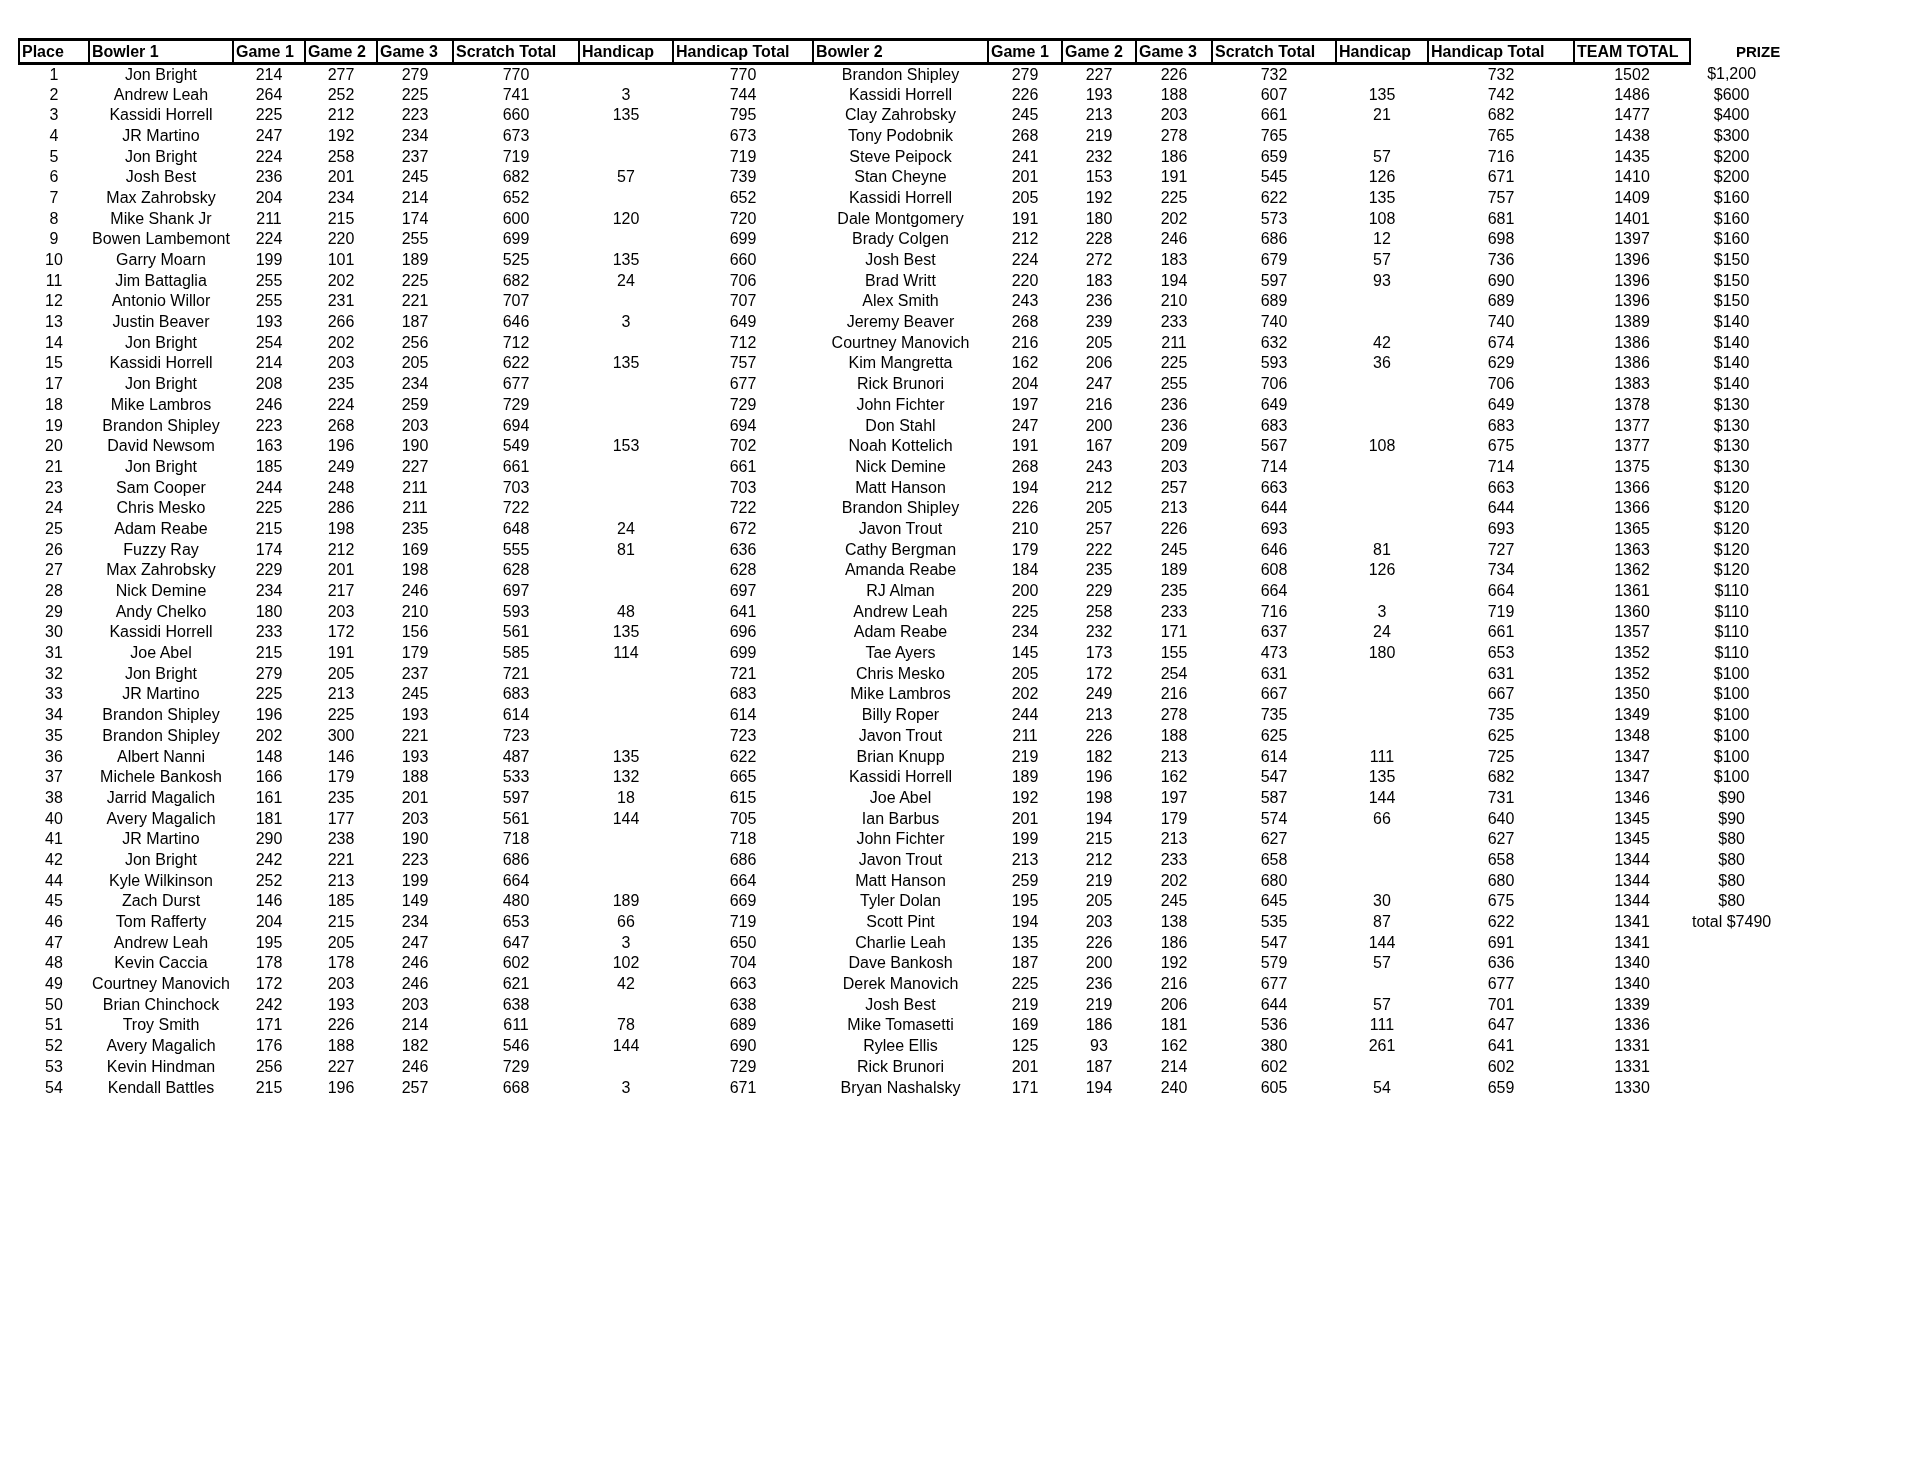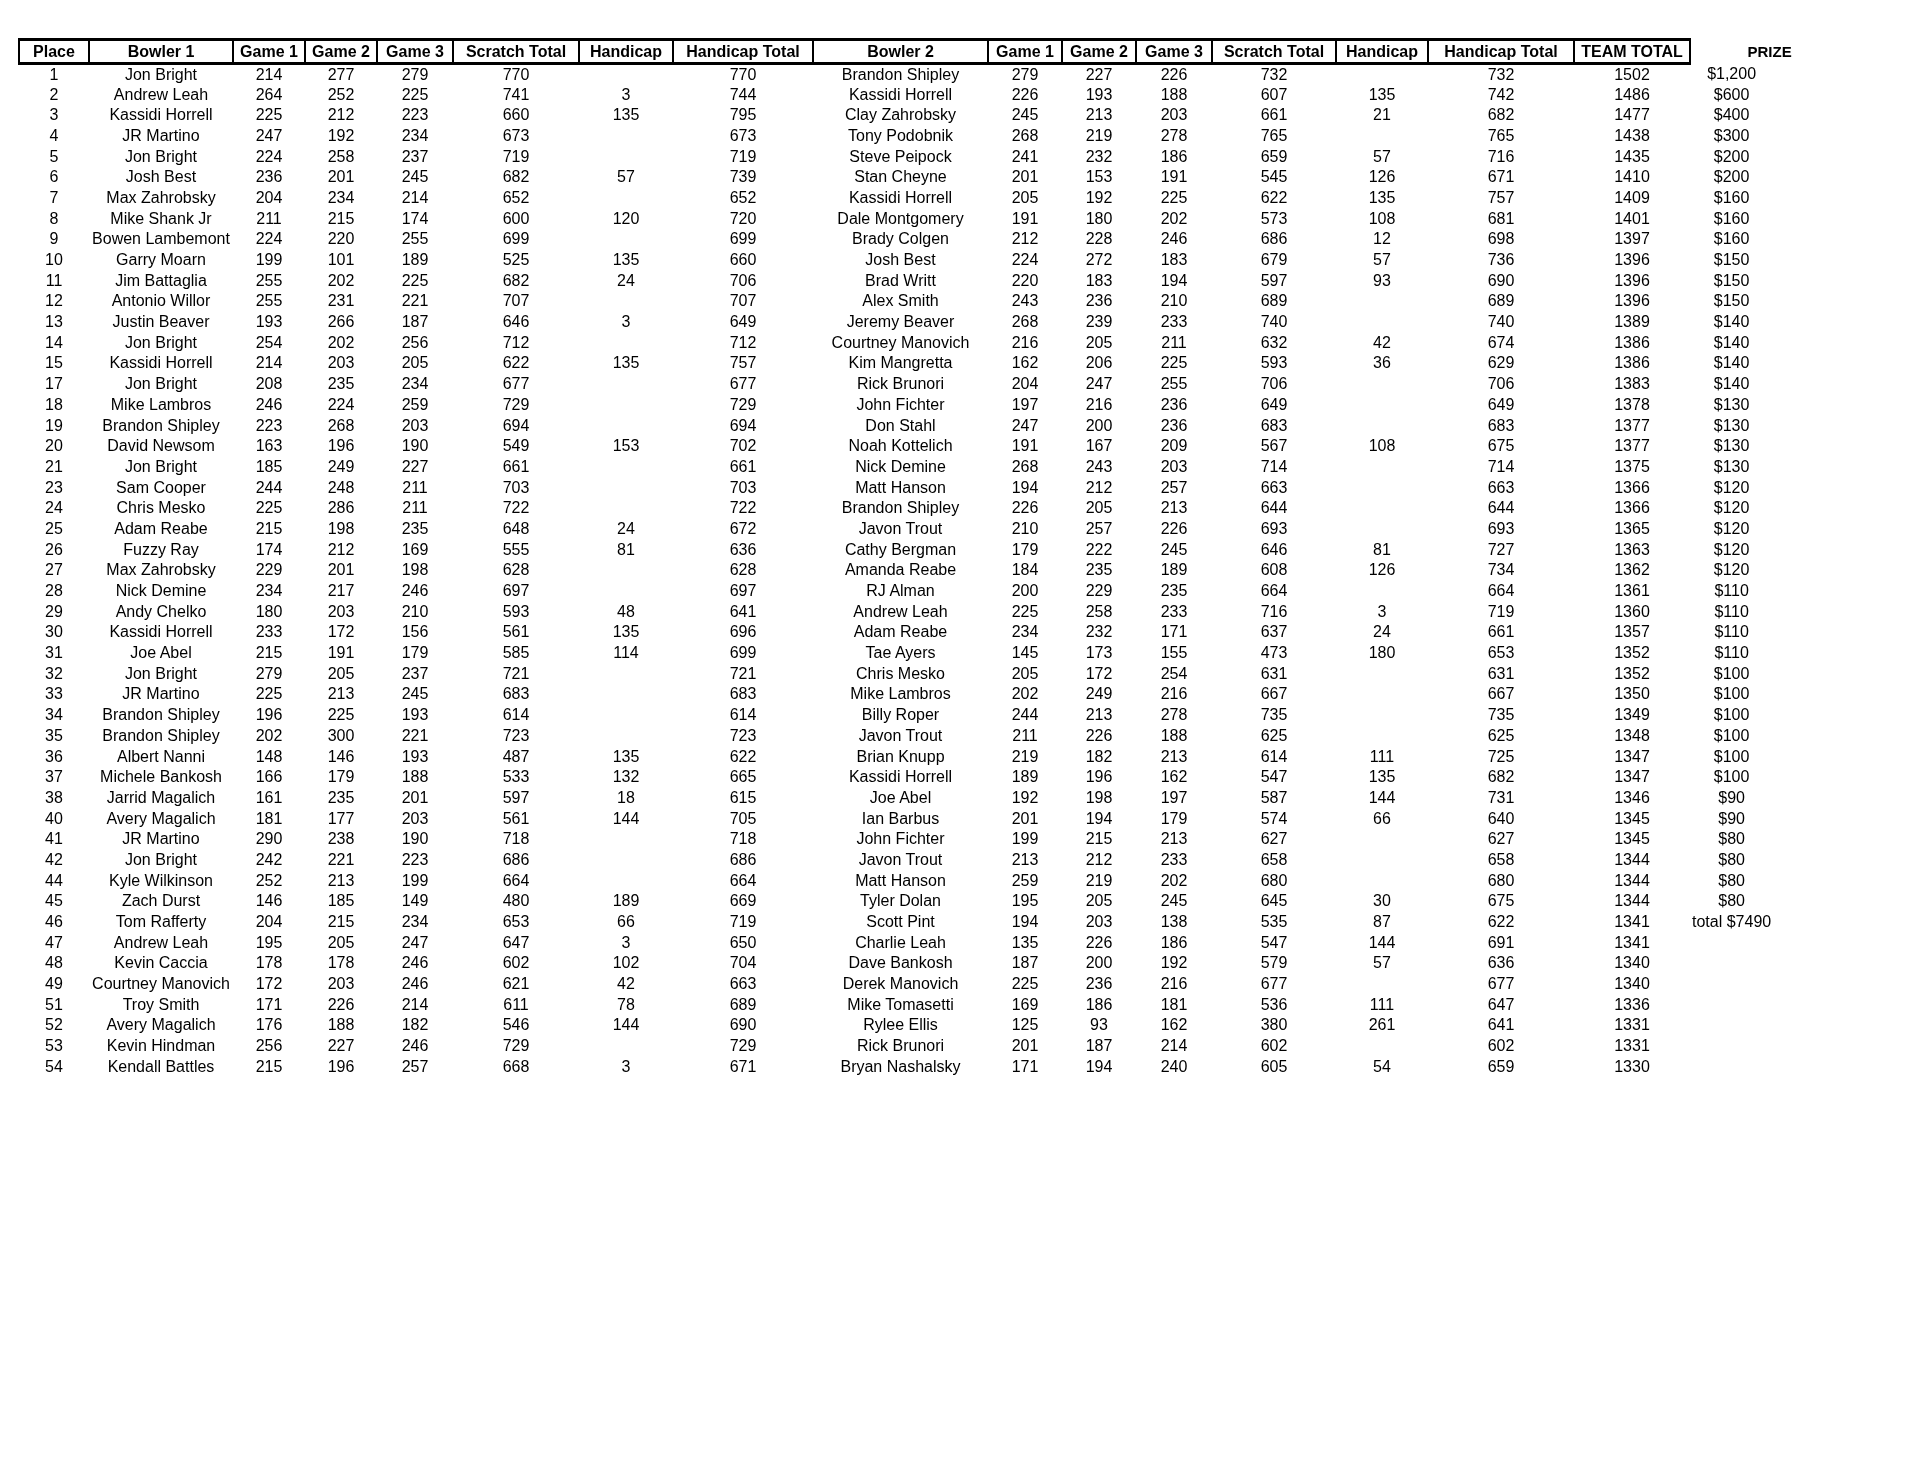--- a/index.html
+++ b/index.html
@@ -20,21 +20,21 @@
     table-layout: fixed;
   }
   table.results th {
     border: 2px solid #000000;
     border-top-width: 3px;
     border-bottom-width: 3px;
     font-size: 16px;
     font-weight: 700;
     height: 24px;
     padding: 0 2px;
-    text-align: center;
+    text-align: left;
     white-space: nowrap;
     overflow: hidden;
     background: #ffffff;
   }
   table.results th.prize-col {
     border: none;
     font-size: 15px;
     padding-left: 45px;
   }
   table.results td {
@@ -949,20 +949,39 @@
           <td>225</td>
           <td>236</td>
           <td>216</td>
           <td>677</td>
           <td></td>
           <td>677</td>
           <td>1340</td>
           <td class="prize-col"></td>
         </tr>
         <tr>
+          <td>50</td>
+          <td class="name-col">Brian Chinchock</td>
+          <td>242</td>
+          <td>193</td>
+          <td>203</td>
+          <td>638</td>
+          <td></td>
+          <td>638</td>
+          <td class="name-col">Josh Best</td>
+          <td>219</td>
+          <td>219</td>
+          <td>206</td>
+          <td>644</td>
+          <td>57</td>
+          <td>701</td>
+          <td>1339</td>
+          <td class="prize-col"></td>
+        </tr>
+        <tr>
           <td>51</td>
           <td class="name-col">Troy Smith</td>
           <td>171</td>
           <td>226</td>
           <td>214</td>
           <td>611</td>
           <td>78</td>
           <td>689</td>
           <td class="name-col">Mike Tomasetti</td>
           <td>169</td>

